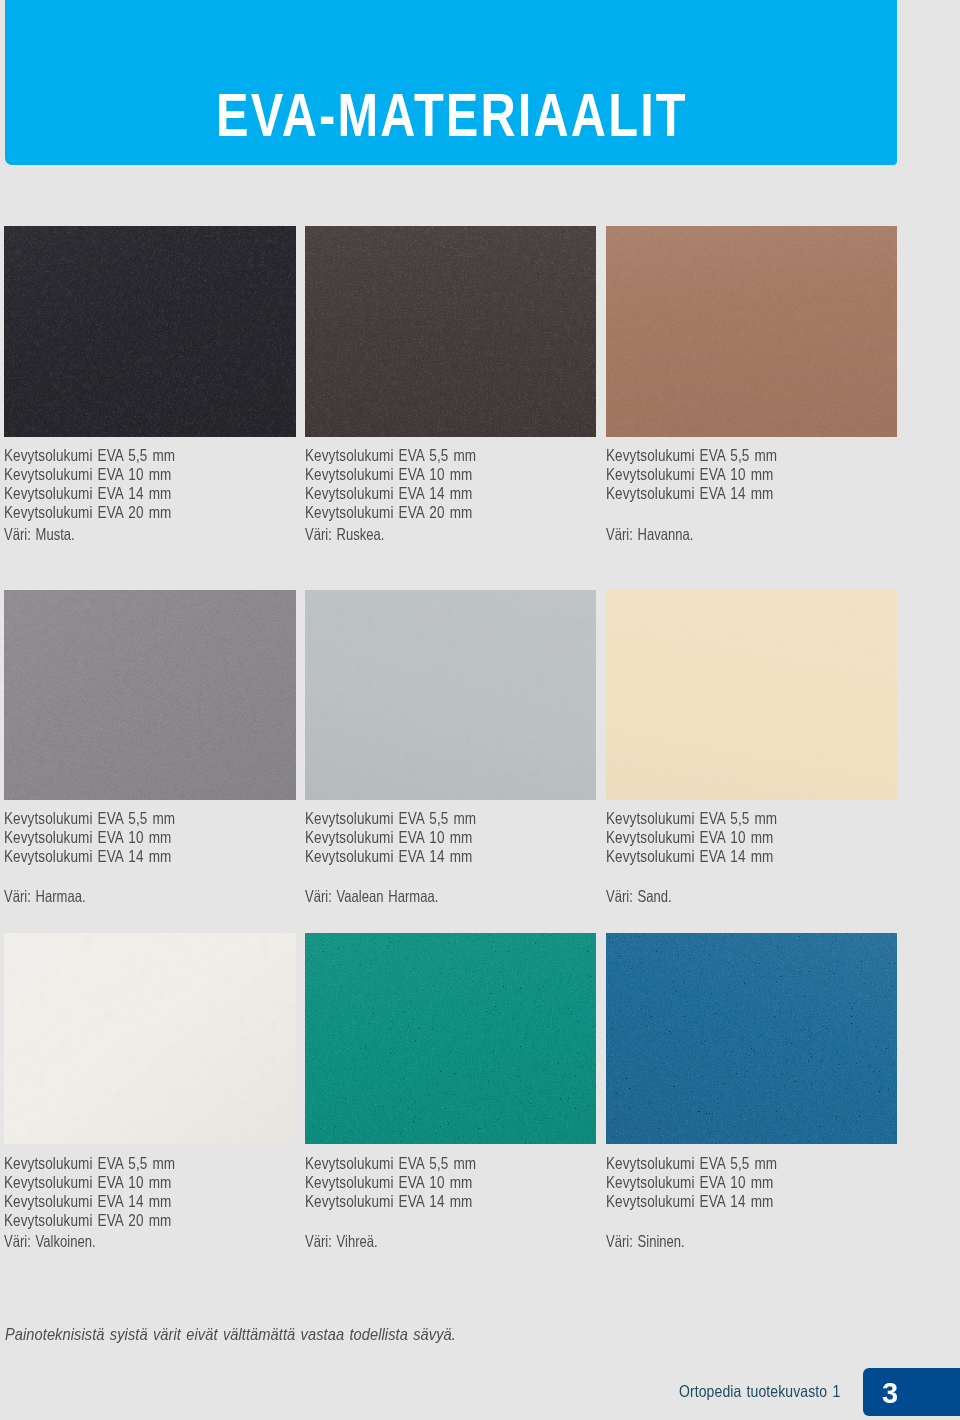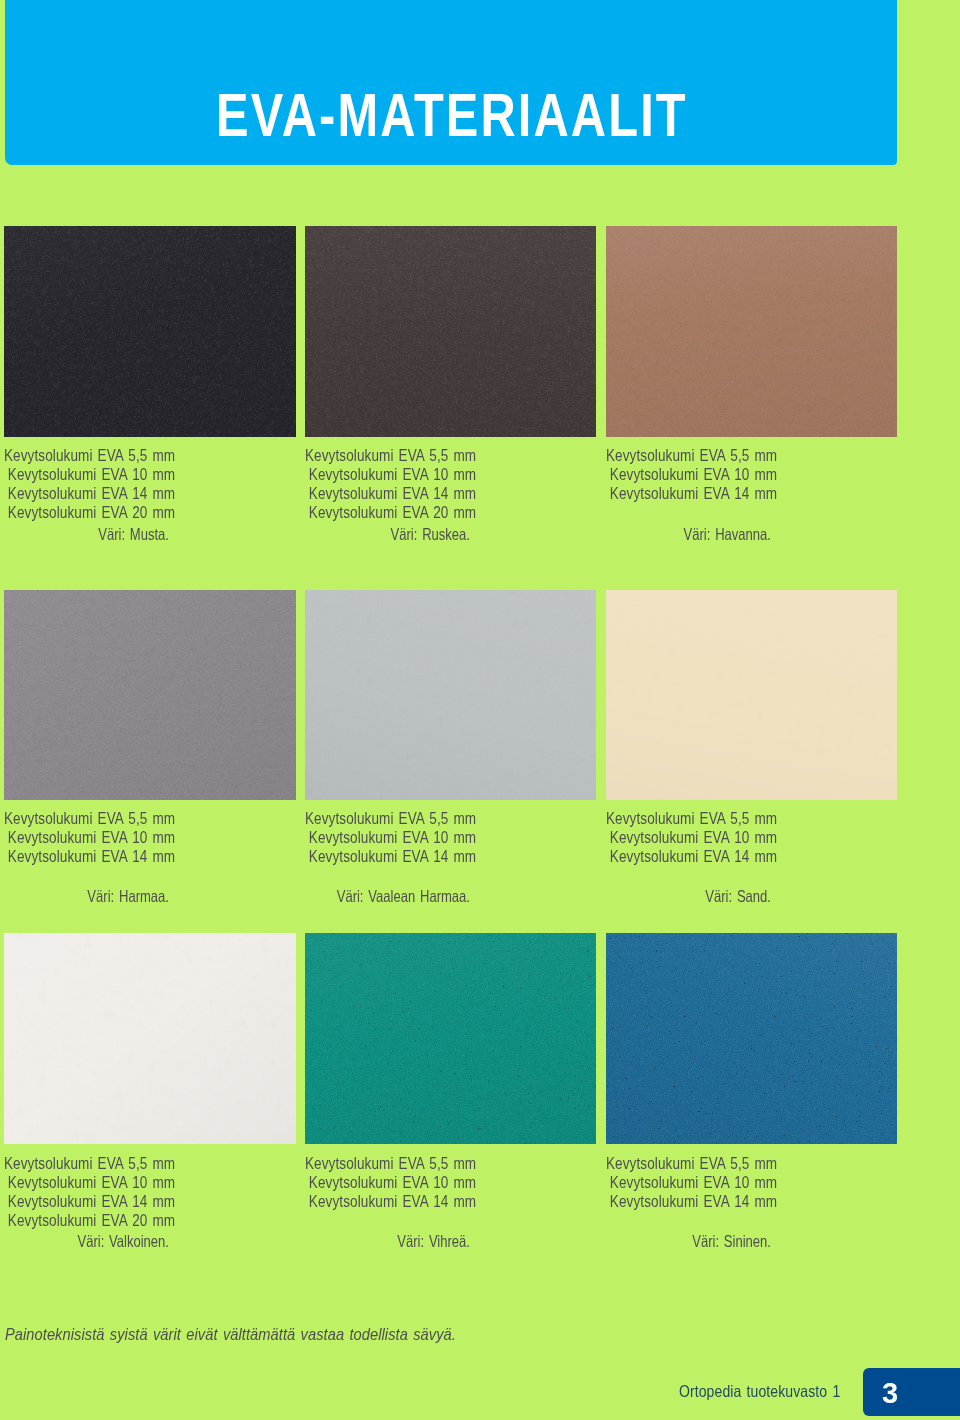--- a/index.html
+++ b/index.html
@@ -1,17 +1,17 @@
 <!DOCTYPE html>
 <html><head>
 <meta charset="utf-8">
 <style>
   html,body{margin:0;padding:0;background:#ffffff;}
   body{width:960px;height:1420px;font-family:"Liberation Sans",sans-serif;overflow:hidden;}
-  .page{position:relative;width:960px;height:1420px;background:#bef264;overflow:hidden;text-align:right;}
+  .page{position:relative;width:960px;height:1420px;background:#e5e5e5;overflow:hidden;}
 
   .header{position:absolute;left:5px;top:-8px;width:892px;height:172.5px;background:#00adee;
           border-bottom-left-radius:7px;border-bottom-right-radius:4px;}
   .header-title{position:absolute;left:211px;top:93px;font-size:61px;font-weight:bold;color:#fff;
                 line-height:61px;letter-spacing:2.64px;transform:scaleX(0.80);transform-origin:left top;}
 
   .swatch{position:absolute;overflow:hidden;}
   .swatch svg{position:absolute;left:0;top:0;}
   .swatch .shade{position:absolute;left:0;top:0;width:100%;height:100%;}
 

